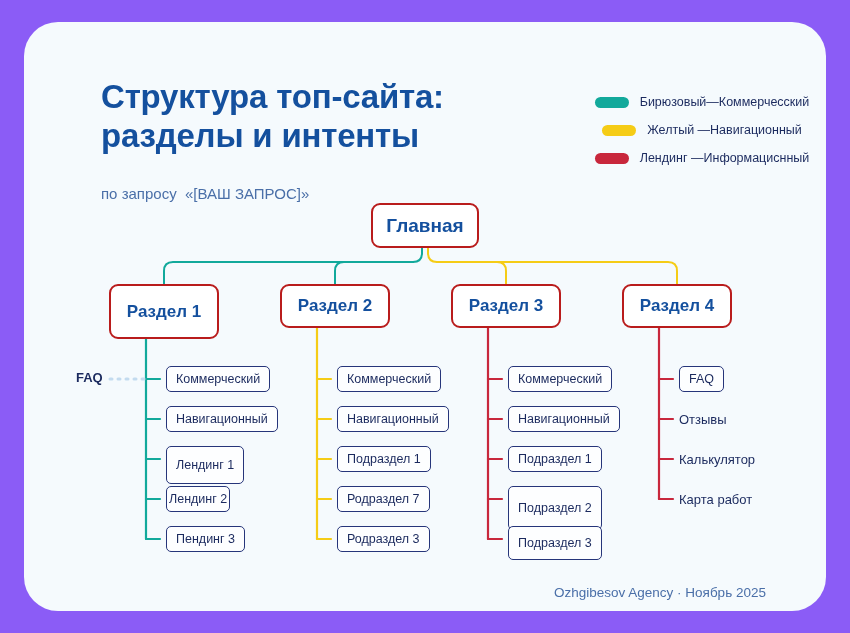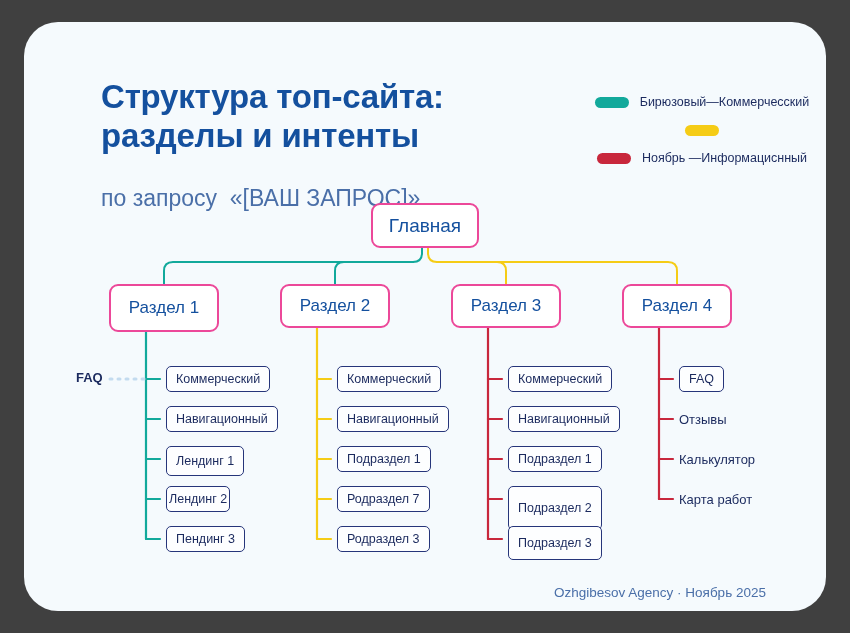--- a/index.html
+++ b/index.html
@@ -5,65 +5,65 @@
 <style>
   html,body{margin:0;padding:0;}
   body{
     width:850px;height:633px;
     background:#1a4292;
     font-family:"Liberation Sans","DejaVu Sans",sans-serif;
     overflow:hidden;
   }
   .frame{
     position:absolute;left:0;top:0;width:850px;height:633px;
-    background:#404040;
+    background:#8b5cf6;
   }
   .card{
     position:absolute;left:24px;top:22px;width:802px;height:589px;
     background:#f5fafd;
     border-radius:34px;
     overflow:hidden;
   }
   
   .title{
     position:absolute;left:77px;top:55px;width:470px;
     color:#14509e;
     font-size:33px;line-height:39px;font-weight:bold;
     letter-spacing:-0.2px;
   }
   .title .l2{display:block;}
   .subtitle{
     position:absolute;left:77px;top:163px;
     color:#4a6fa8;
-    font-size:23px;font-weight:normal;
+    font-size:15px;font-weight:normal;
     white-space:pre;
   }
   
   .legend{position:absolute;left:558px;top:68px;width:240px;}
   .legend-row{
     position:relative;height:24px;margin-bottom:4px;
     display:flex;align-items:center;justify-content:center;
   }
   .swatch{
     width:34px;height:11px;border-radius:6px;flex:0 0 auto;
   }
   .legend-label{
     margin-left:11px;
     font-size:12.5px;color:#1b2a5e;white-space:pre;
   }
   
   .node{
     position:absolute;
     box-sizing:border-box;
     background:#ffffff;
-    border:2px solid #ec4899;
+    border:2px solid #b91c1c;
     border-radius:9px;
     color:#14509e;
     display:flex;align-items:center;justify-content:center;
-    font-weight:normal;
+    font-weight:bold;
     z-index:5;
   }
   .node.root{
     font-size:19px;
   }
   .node.section{
     font-size:17px;
   }
   .node.leaf{
     border-width:1.4px;
@@ -108,24 +108,25 @@
     </div>
     <div class="subtitle">по запросу  «[ВАШ ЗАПРОС]»</div>
 
     <div class="legend">
       <div class="legend-row">
         <span class="swatch" style="background: rgb(18, 169, 155);"></span>
         <span class="legend-label">Бирюзовый—Коммерчесский</span>
       </div>
       <div class="legend-row">
         <span class="swatch" style="background: rgb(245, 204, 22);"></span>
+        <span class="legend-label">Желтый —Навигационный</span>
       </div>
       <div class="legend-row">
         <span class="swatch" style="background: rgb(200, 39, 60);"></span>
-        <span class="legend-label">Ноябрь —Информациснный</span>
+        <span class="legend-label">Лендинг —Информациснный</span>
       </div>
     </div>
 
     <svg class="svg-wire" viewBox="0 0 802 589" width="802" height="589">
         <path d="M398 226 L398 231 Q398 240 389 240" fill="none" stroke="#12a99b" stroke-width="2" stroke-linecap="round"></path>
         <path d="M404 226 L404 231 Q404 240 413 240" fill="none" stroke="#f5cc16" stroke-width="2" stroke-linecap="round"></path>
         <path d="M389 240 L149 240 Q140 240 140 249 L140 262" fill="none" stroke="#12a99b" stroke-width="2" stroke-linecap="round"></path>
         <path d="M122 306 L122 517" fill="none" stroke="#12a99b" stroke-width="2.2" stroke-linecap="round"></path>
         <path d="M122 357 L136 357" fill="none" stroke="#12a99b" stroke-width="2.2" stroke-linecap="round"></path>
         <path d="M122 397 L136 397" fill="none" stroke="#12a99b" stroke-width="2.2" stroke-linecap="round"></path>
@@ -153,24 +154,24 @@
         <path d="M635 437 L649 437" fill="none" stroke="#c8273c" stroke-width="2.2" stroke-linecap="round"></path>
         <path d="M635 477 L649 477" fill="none" stroke="#c8273c" stroke-width="2.2" stroke-linecap="round"></path>
         <path d="M86 357 L120 357" stroke="#c3dbef" stroke-width="3" stroke-linecap="round" stroke-dasharray="2 6" fill="none"></path>
       </svg>
 
     <div class="node root" style="left: 347px; top: 181px; width: 108px; height: 45px;">Главная</div>
 
     <div class="faq-tag" style="top: 348px;">FAQ</div>
 
     <div id="nodes">
-        <div class="node section" style="left: 85px; top: 262px; width: 110px; height: 48px;">Раздел 1</div>
+        <div class="node section" style="left: 85px; top: 262px; width: 110px; height: 55px;">Раздел 1</div>
         <div class="node leaf" style="height: 26px; padding: 0px 9px; white-space: nowrap; top: 344px; left: 142px;">Коммерческий</div>
         <div class="node leaf" style="height: 26px; padding: 0px 9px; white-space: nowrap; top: 384px; left: 142px;">Навигационный</div>
-        <div class="node leaf" style="height: 30px; padding: 0px 9px; white-space: nowrap; top: 424px; left: 142px;">Лендинг 1</div>
+        <div class="node leaf" style="height: 38px; padding: 0px 9px; white-space: nowrap; top: 424px; left: 142px;">Лендинг 1</div>
         <div class="node leaf" style="height: 26px; padding: 0px 2px; white-space: nowrap; top: 464px; left: 142px;">Лендинг 2</div>
         <div class="node leaf" style="height: 26px; padding: 0px 9px; white-space: nowrap; top: 504px; left: 142px;">Пендинг 3</div>
         <div class="node section" style="left: 256px; top: 262px; width: 110px; height: 44px;">Раздел 2</div>
         <div class="node leaf" style="height: 26px; padding: 0px 9px; white-space: nowrap; top: 344px; left: 313px;">Коммерческий</div>
         <div class="node leaf" style="height: 26px; padding: 0px 9px; white-space: nowrap; top: 384px; left: 313px;">Навигационный</div>
         <div class="node leaf" style="height: 26px; padding: 0px 9px; white-space: nowrap; top: 424px; left: 313px;">Подраздел 1</div>
         <div class="node leaf" style="height: 26px; padding: 0px 9px; white-space: nowrap; top: 464px; left: 313px;">Родраздел 7</div>
         <div class="node leaf" style="height: 26px; padding: 0px 9px; white-space: nowrap; top: 504px; left: 313px;">Родраздел 3</div>
         <div class="node section" style="left: 427px; top: 262px; width: 110px; height: 44px;">Раздел 3</div>
         <div class="node leaf" style="height: 26px; padding: 0px 9px; white-space: nowrap; top: 344px; left: 484px;">Коммерческий</div>

